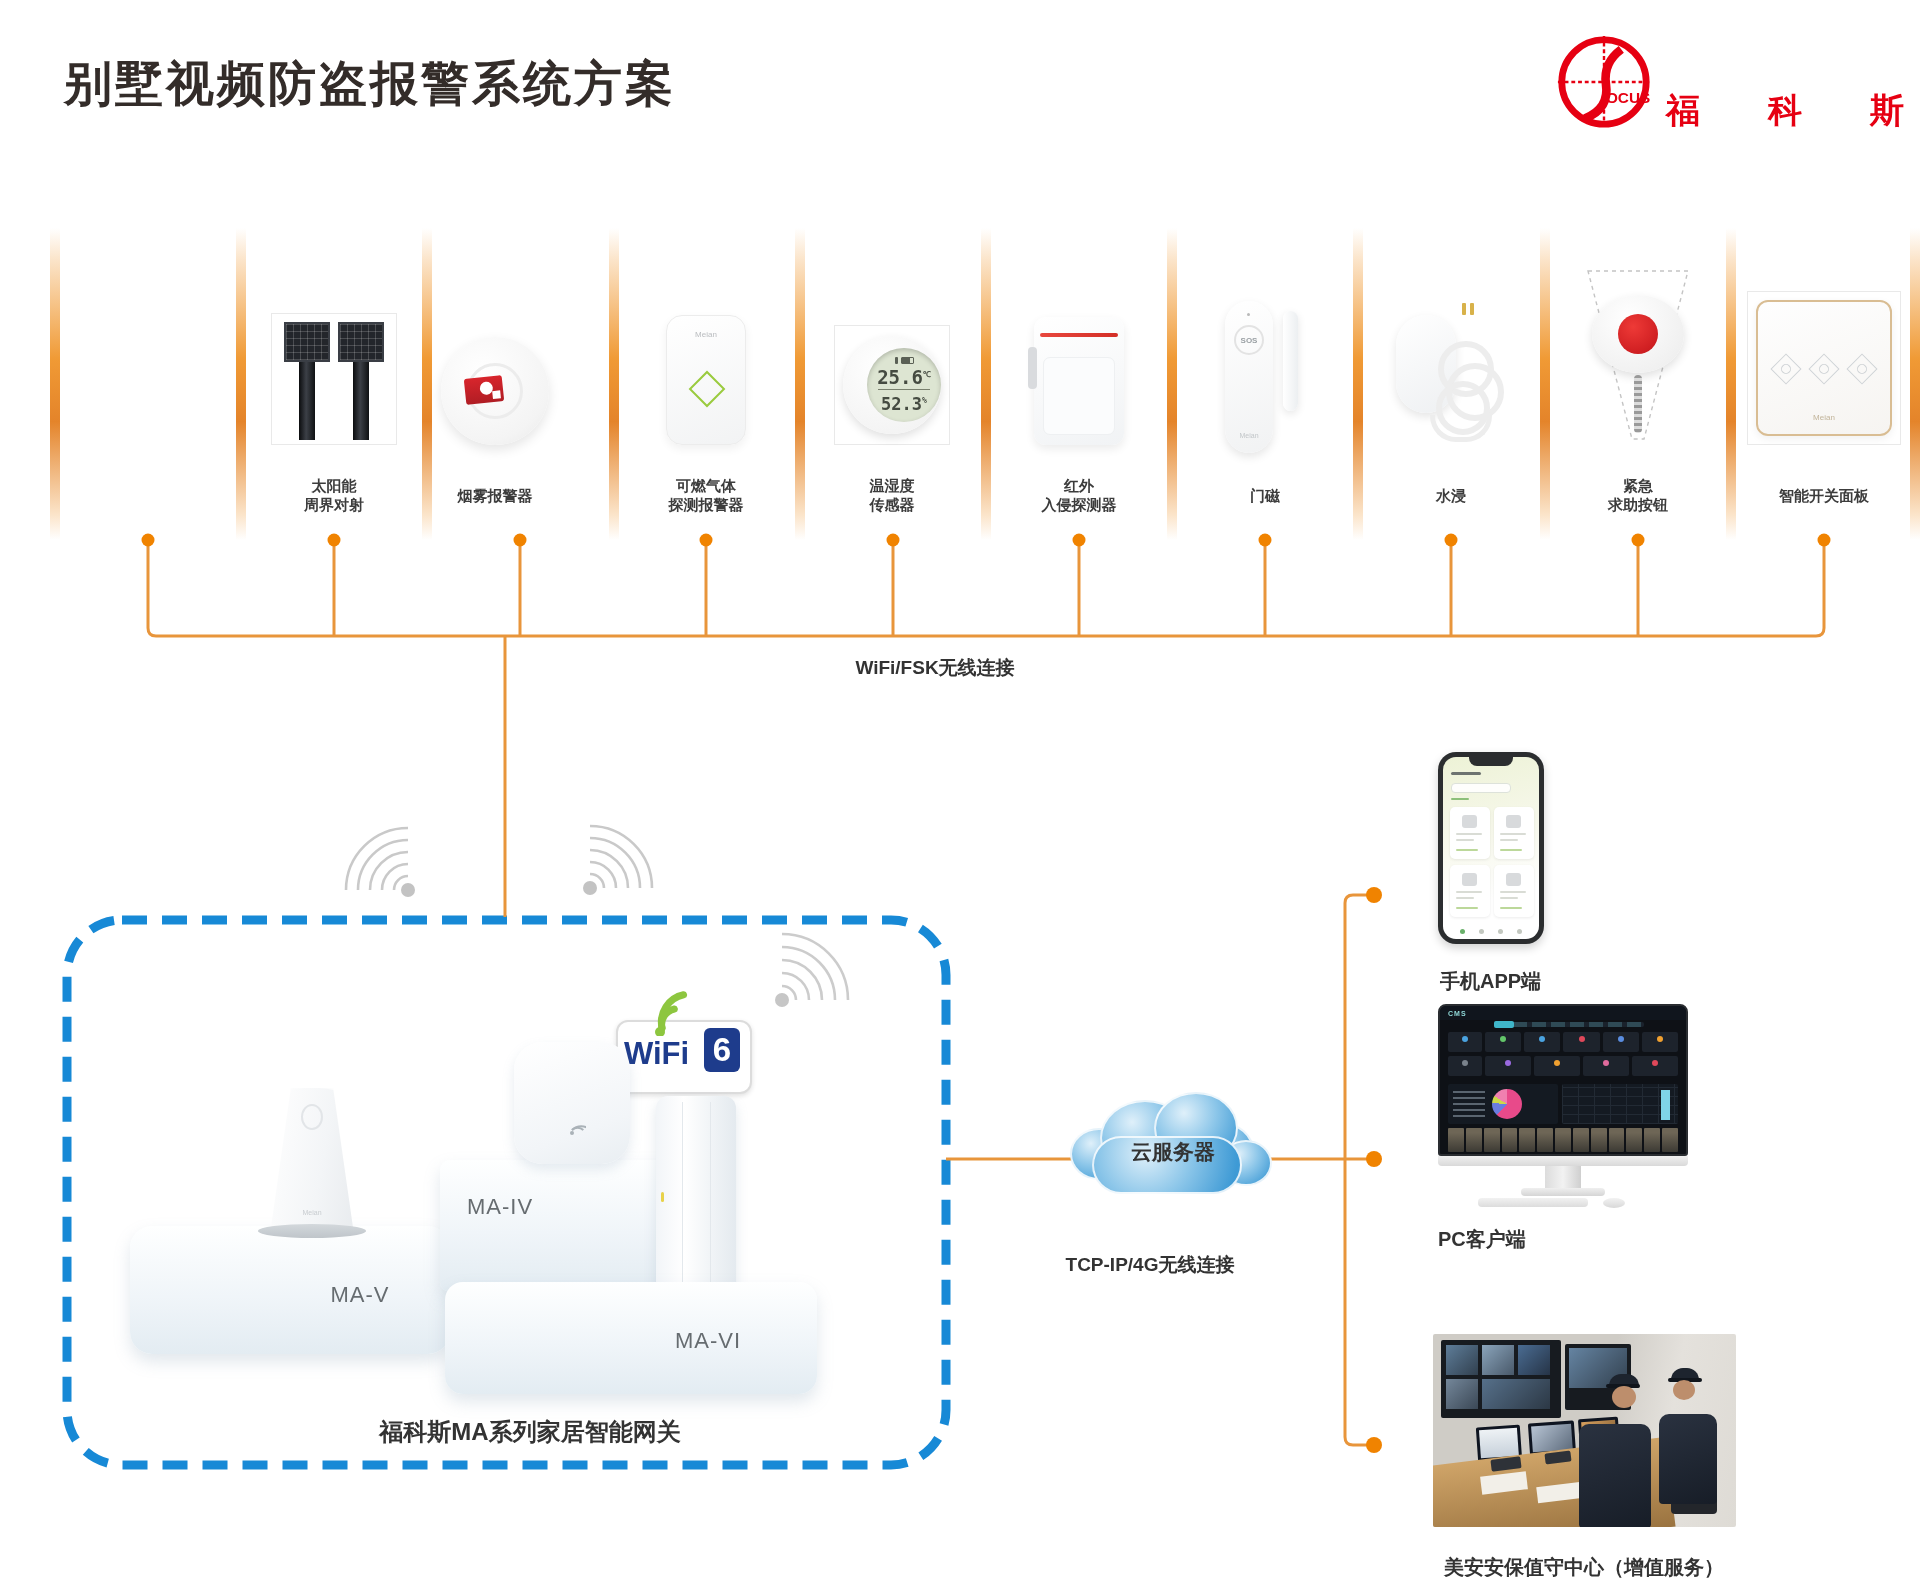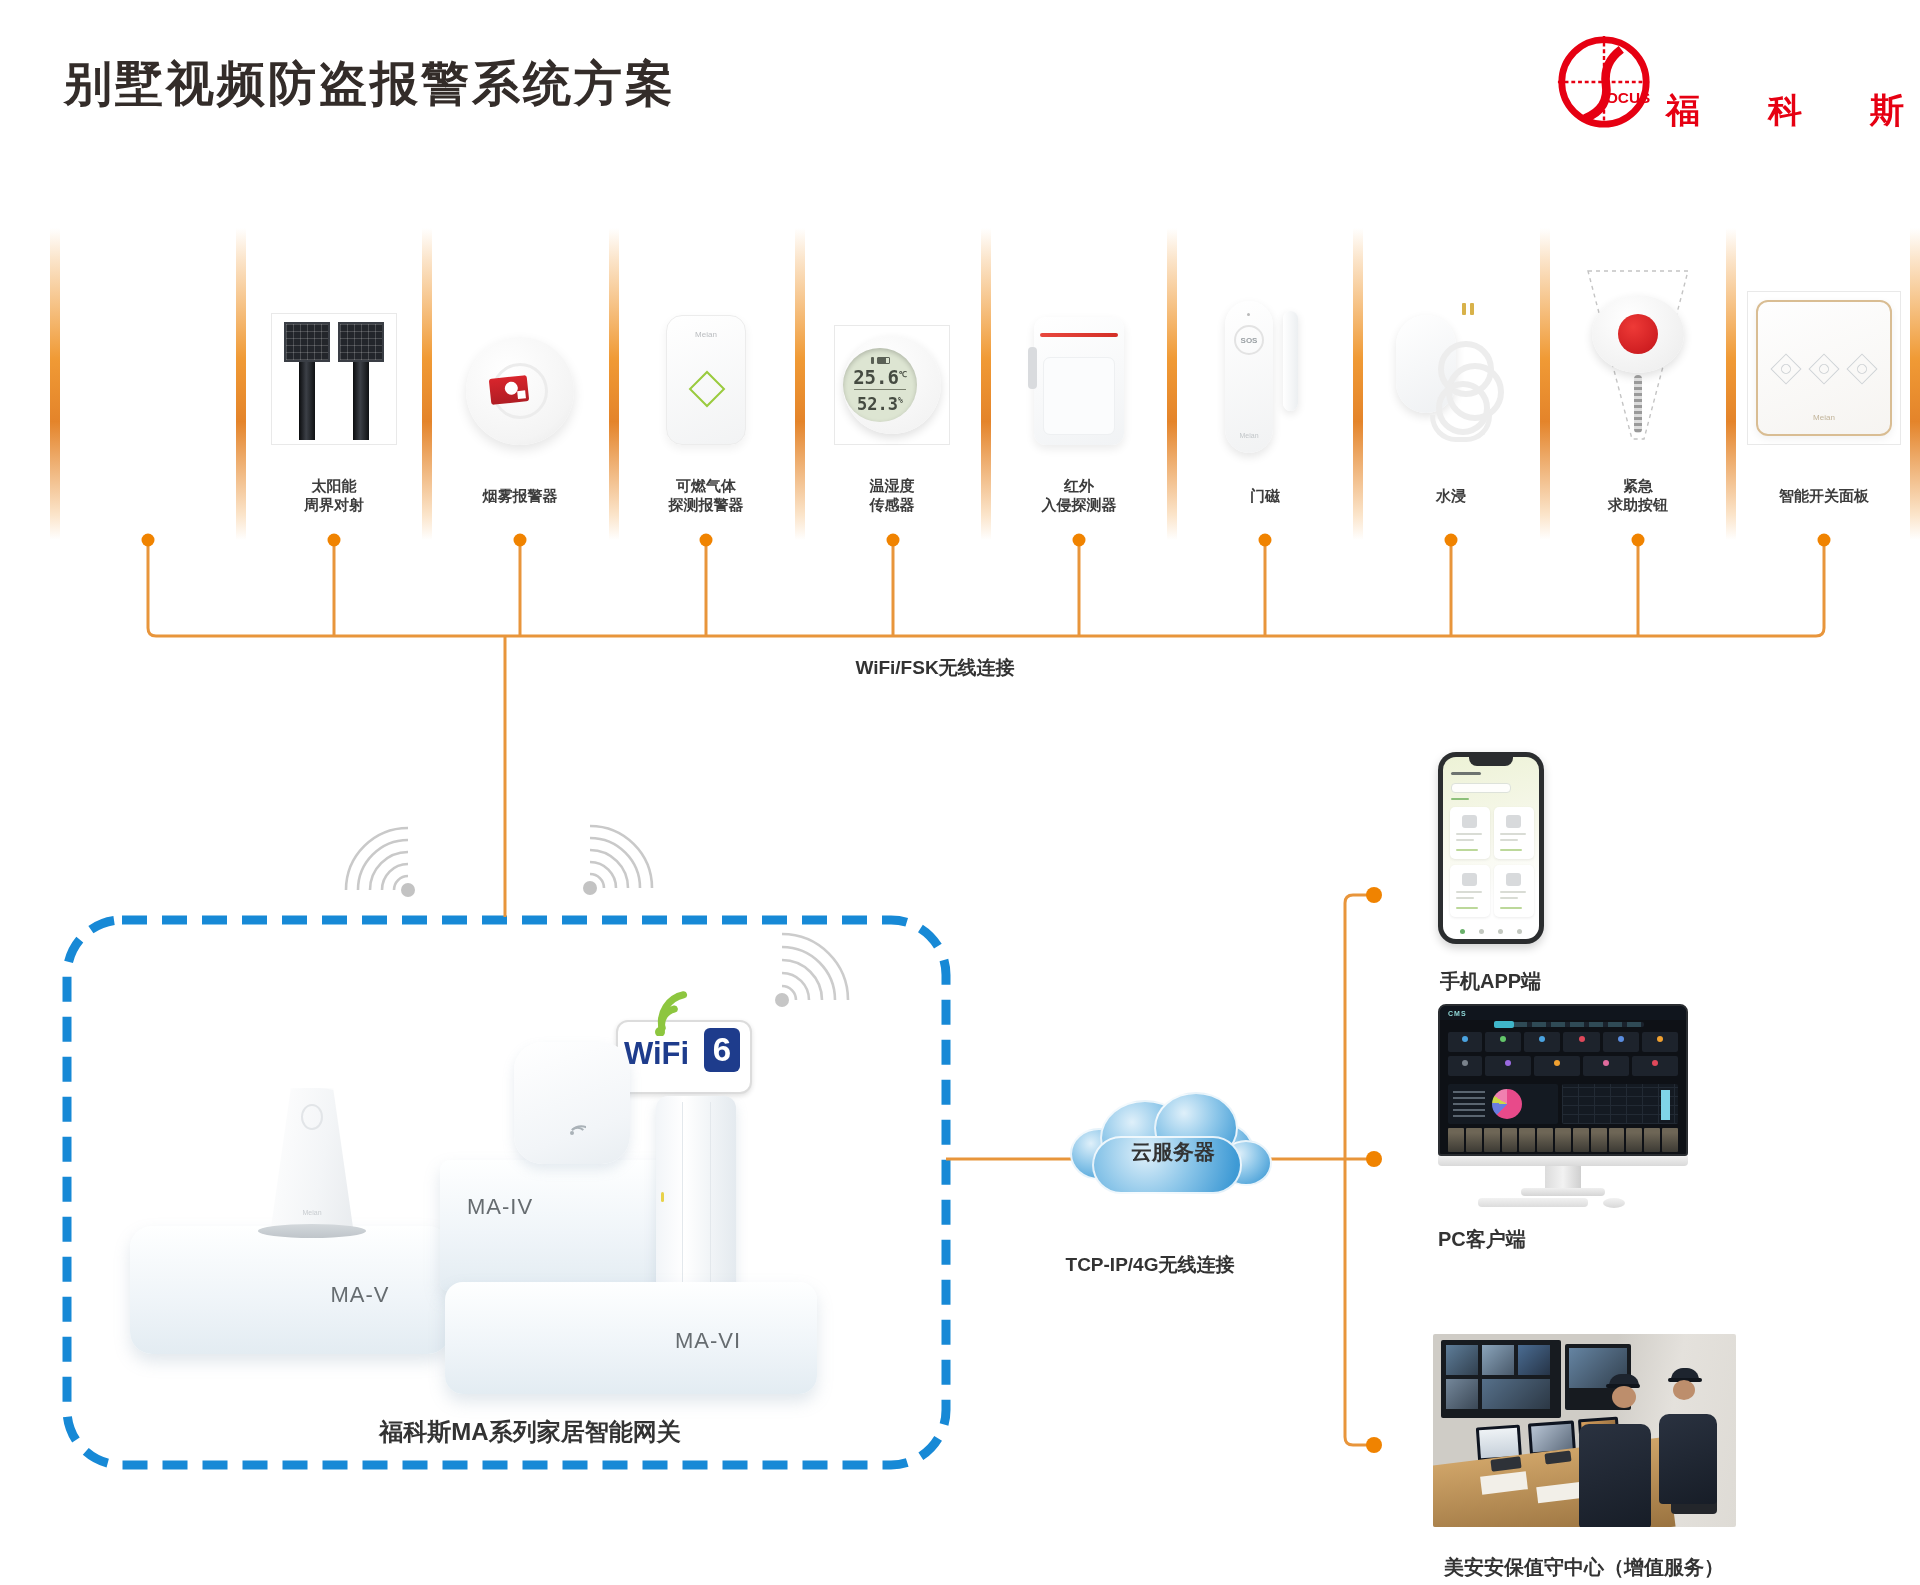--- a/index.html
+++ b/index.html
@@ -52,21 +52,21 @@
 
   
   .gas{position:relative;width:80px;height:130px;border-radius:16px;background:linear-gradient(160deg,#ffffff,#f2f3f4);
     border:1px solid #ececec;box-sizing:border-box;box-shadow:0 4px 10px rgba(0,0,0,.06);}
   .gas-brand{position:absolute;top:14px;width:100%;text-align:center;font-size:8px;color:#b9bcbf;}
   .gas-diamond{position:absolute;left:27px;top:60px;width:26px;height:26px;border:2px solid #9acb3e;transform:rotate(45deg);box-sizing:border-box;}
 
   
   .temp-card{position:relative;width:114px;height:118px;display:flex;align-items:center;justify-content:center;}
   .temp-disc{position:relative;width:98px;height:98px;border-radius:50%;background:radial-gradient(circle at 40% 30%,#fff,#f0f0f0);
-    box-shadow:0 4px 10px rgba(0,0,0,.12);display:flex;align-items:center;justify-content:flex-start;}
+    box-shadow:0 4px 10px rgba(0,0,0,.12);display:flex;align-items:center;justify-content:flex-end;}
   .temp-lcd{width:74px;height:74px;border-radius:50%;background:#dde5d2;box-shadow:inset 0 2px 5px rgba(0,0,0,.2);
     display:flex;flex-direction:column;align-items:center;justify-content:center;color:#454b41;
     font-family:"DejaVu Sans Mono","Liberation Mono",monospace;font-weight:700;}
   .temp-icons{display:flex;gap:3px;align-items:center;height:7px;margin-bottom:1px;}
   .bt{width:3px;height:7px;background:#5a6055;border-radius:1px;}
   .batt{width:11px;height:5px;border:1px solid #5a6055;border-radius:1px;background:linear-gradient(90deg,#5a6055 0 70%,transparent 70%);}
   .temp-val{font-size:19px;line-height:19px;}
   .temp-val sup{font-size:8px;}
   .temp-sep{width:52px;height:1px;background:#79806e;margin:2px 0;}
   .hum-val{font-size:17px;line-height:17px;}
@@ -322,21 +322,21 @@
         <div class="post" style="left:27px"></div>
           <div class="post" style="left:81px"></div>
       </div>
     </div>
     <div class="dlabel">
       <div>太阳能</div>
         <div>周界对射</div>
     </div>
   </div>
 
-  <div class="cell" style="left:427px">
+  <div class="cell" style="left:402px">
     <div class="gfx" style="padding-bottom:14px">
       <div class="smoke">
         <div class="smoke-ring"></div>
         <div class="smoke-label">
             <div class="smoke-s"></div>
             <div class="smoke-qr"></div>
           </div>
       </div>
     </div>
     <div class="dlabel">

